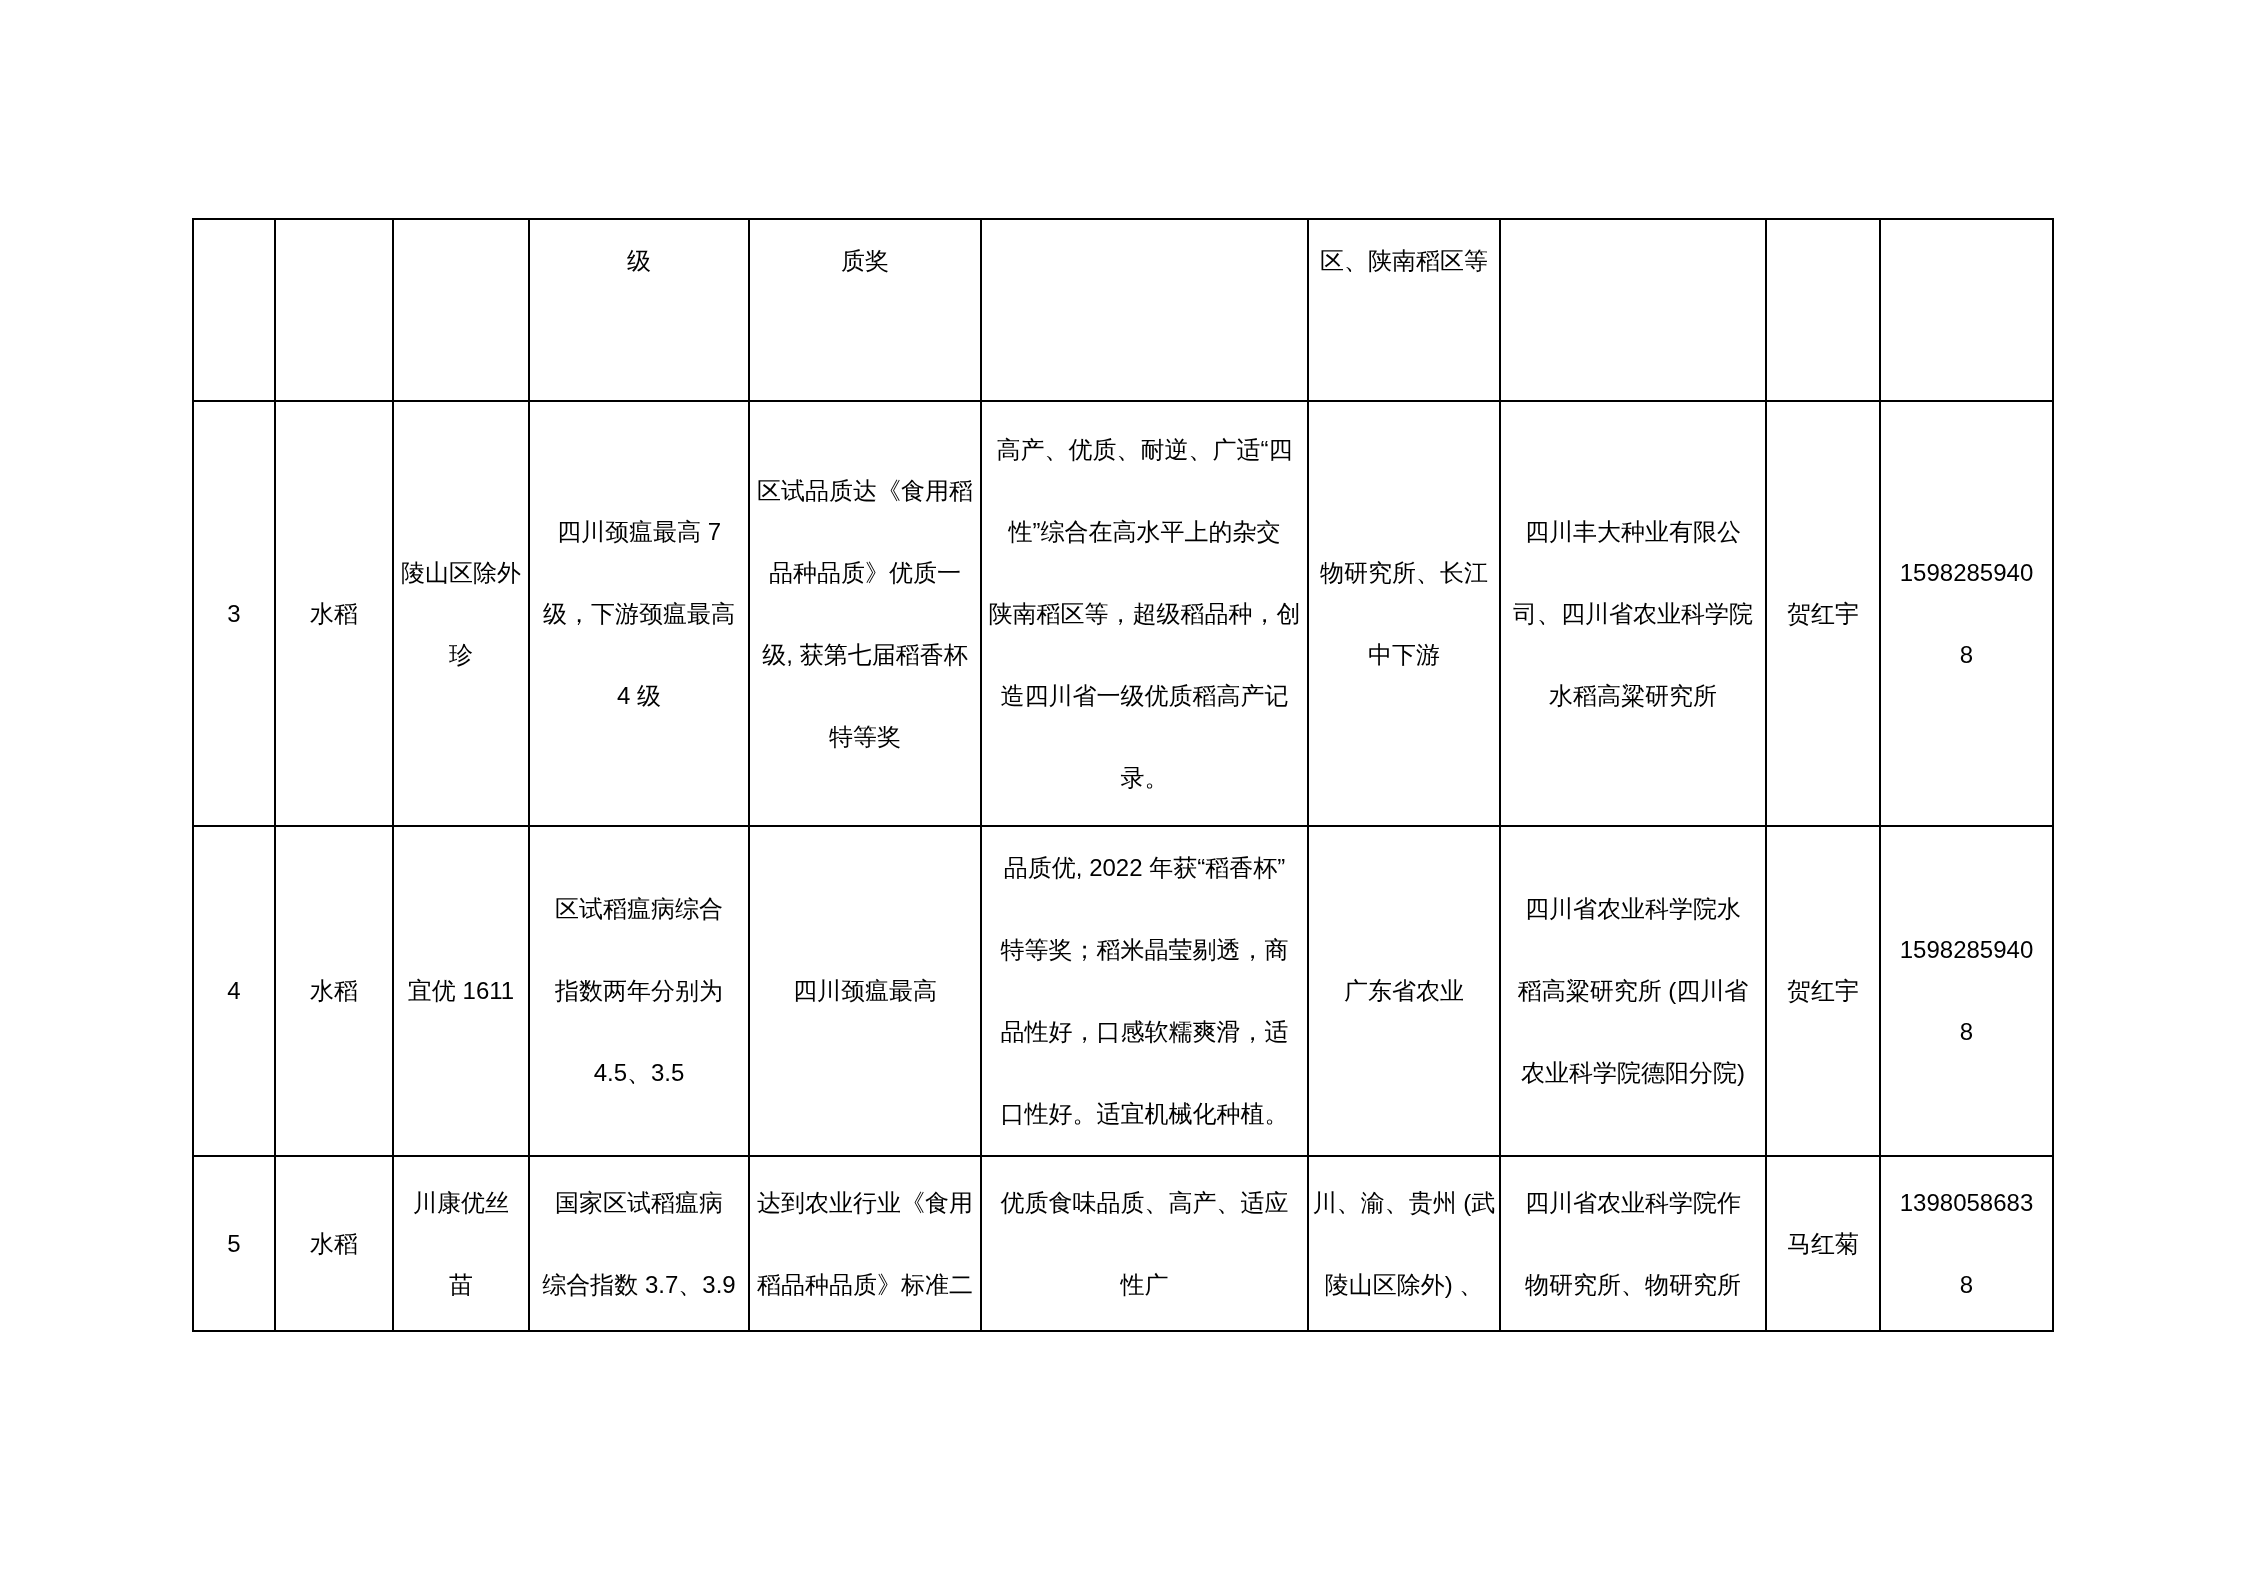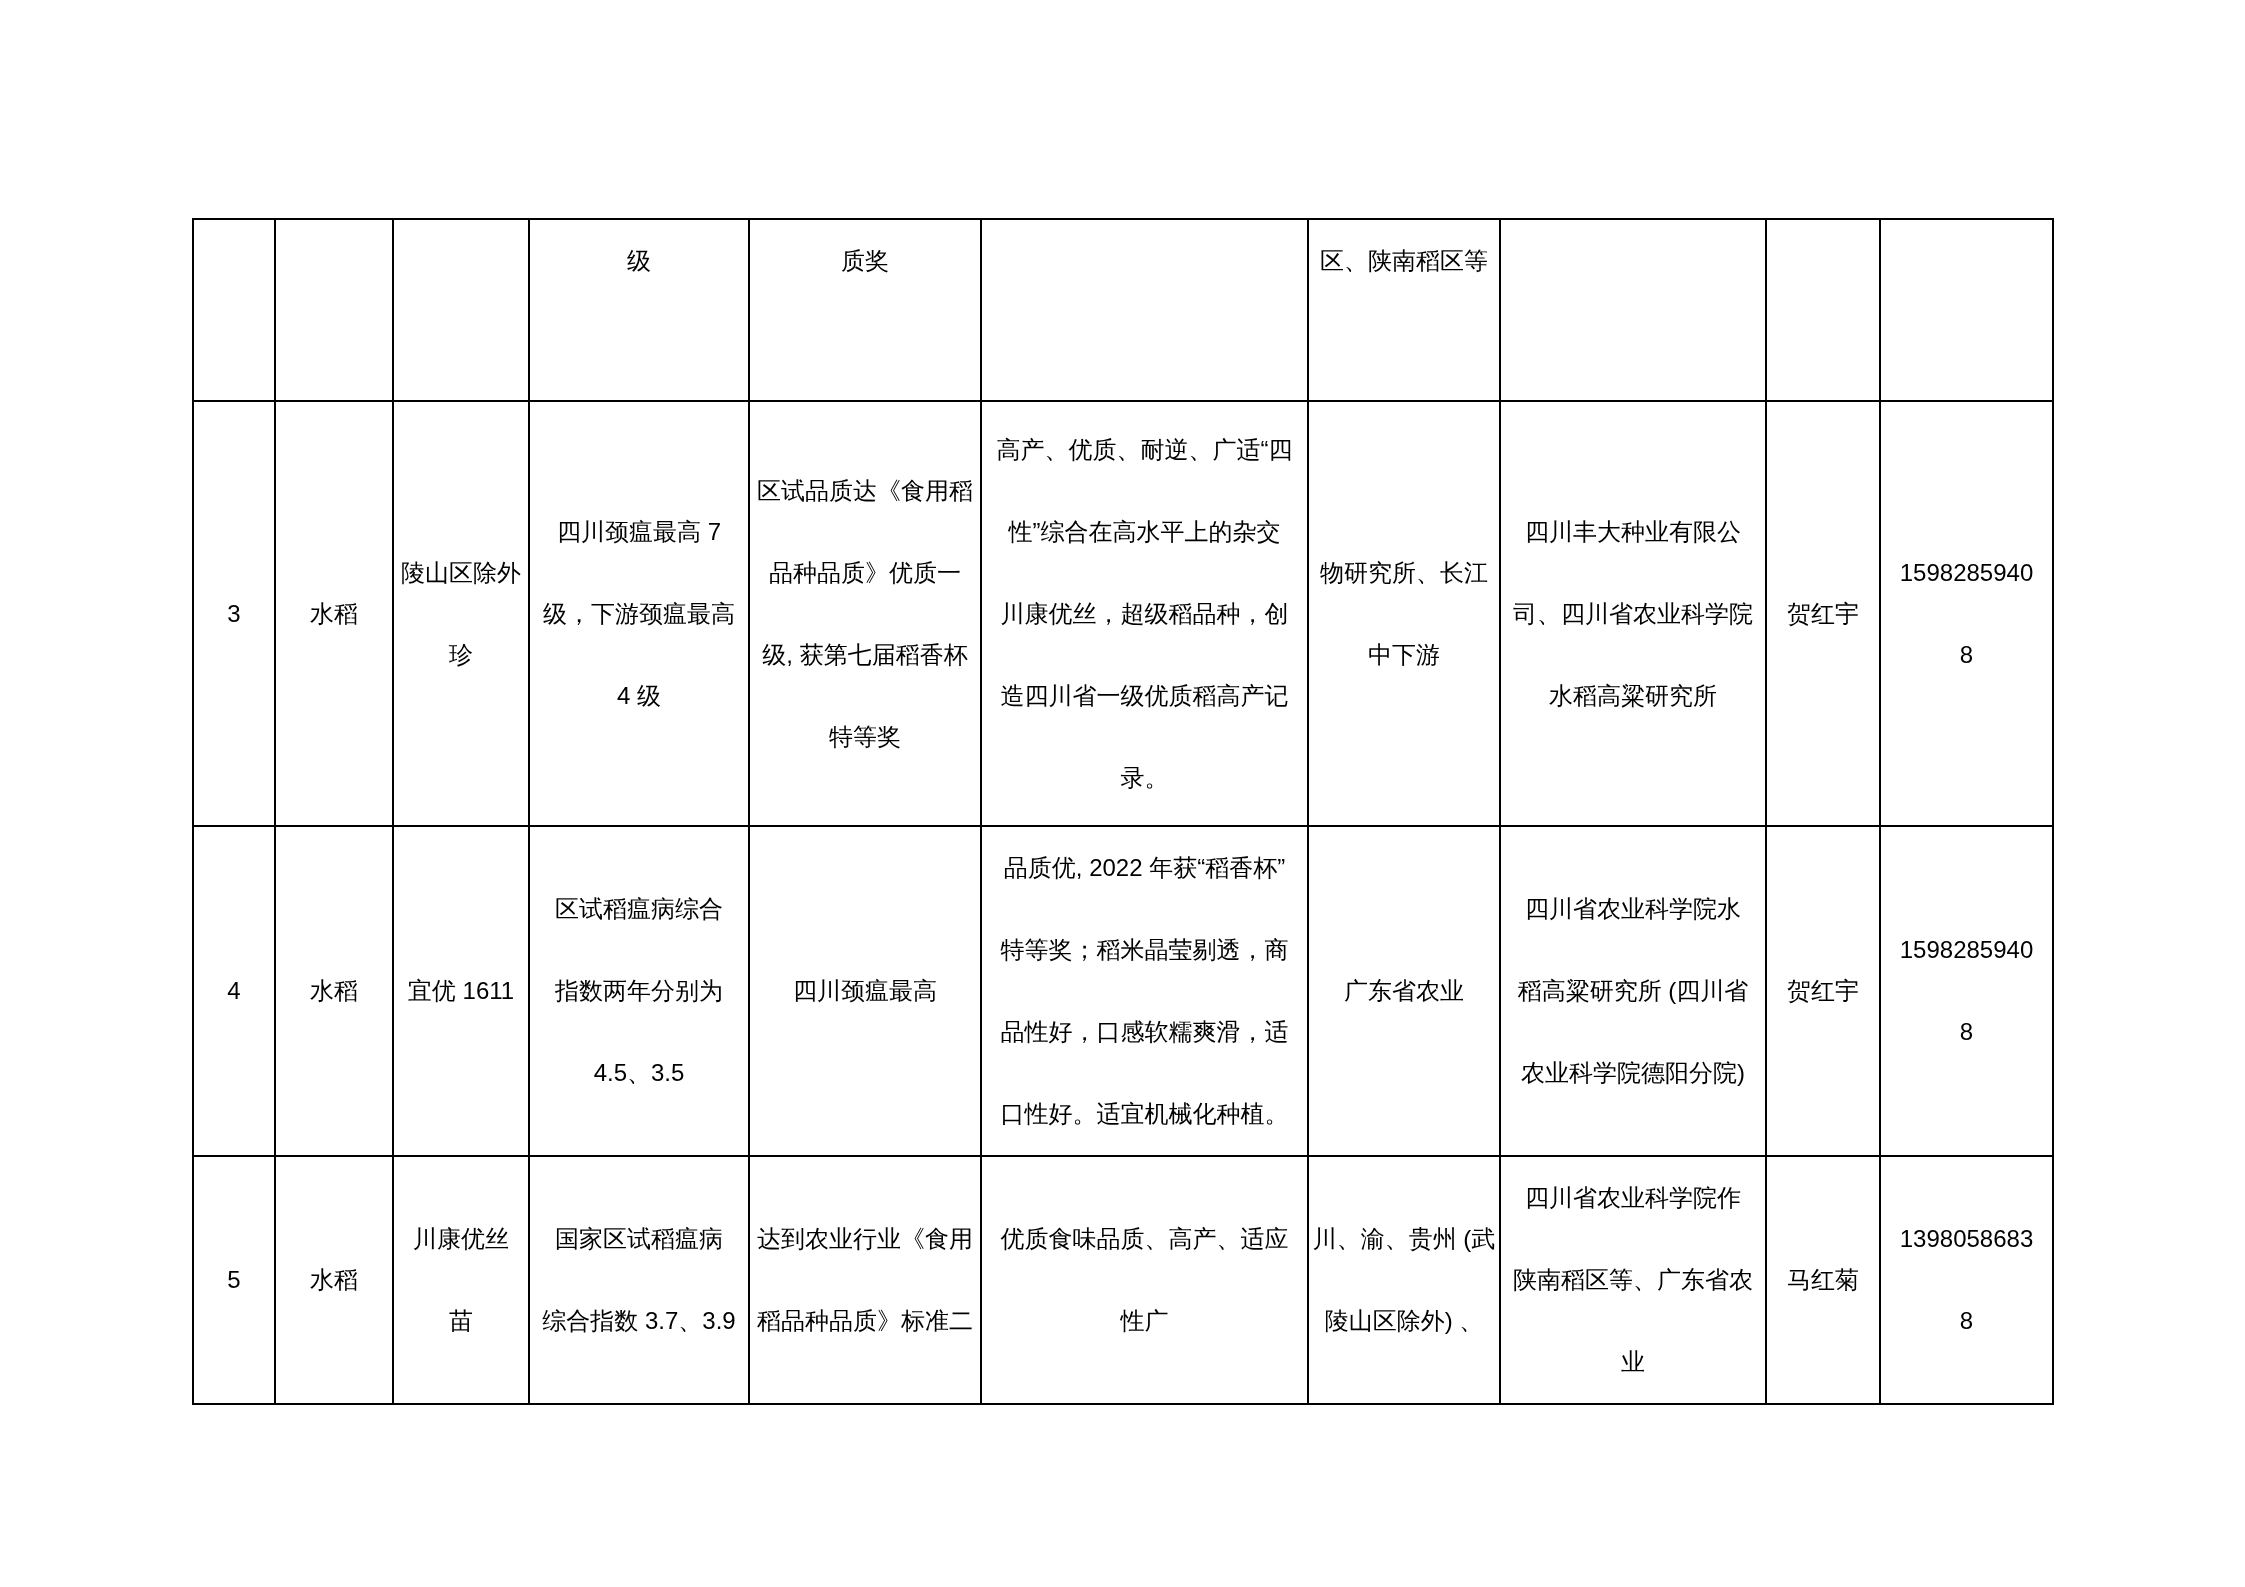--- a/index.html
+++ b/index.html
@@ -74,21 +74,21 @@
 珍</td>
       <td>四川颈瘟最高 7
 级，下游颈瘟最高
 4 级</td>
       <td>区试品质达《食用稻
 品种品质》优质一
 级, 获第七届稻香杯
 特等奖</td>
       <td>高产、优质、耐逆、广适“四
 性”综合在高水平上的杂交
-川康优丝，超级稻品种，创
+陕南稻区等，超级稻品种，创
 造四川省一级优质稻高产记
 录。</td>
       <td>物研究所、长江
 中下游</td>
       <td>四川丰大种业有限公
 司、四川省农业科学院
 水稻高粱研究所</td>
       <td>贺红宇</td>
       <td>1598285940
 8</td>
@@ -120,19 +120,19 @@
 苗</td>
       <td>国家区试稻瘟病
 综合指数 3.7、3.9</td>
       <td>达到农业行业《食用
 稻品种品质》标准二</td>
       <td>优质食味品质、高产、适应
 性广</td>
       <td>川、渝、贵州 (武
 陵山区除外) 、</td>
       <td>四川省农业科学院作
-陕南稻区等、广东省农业</td>
+物研究所、物研究所</td>
       <td>马红菊</td>
       <td>1398058683
 8</td>
     </tr>
   </tbody>
 </table>
 
 </body></html>

